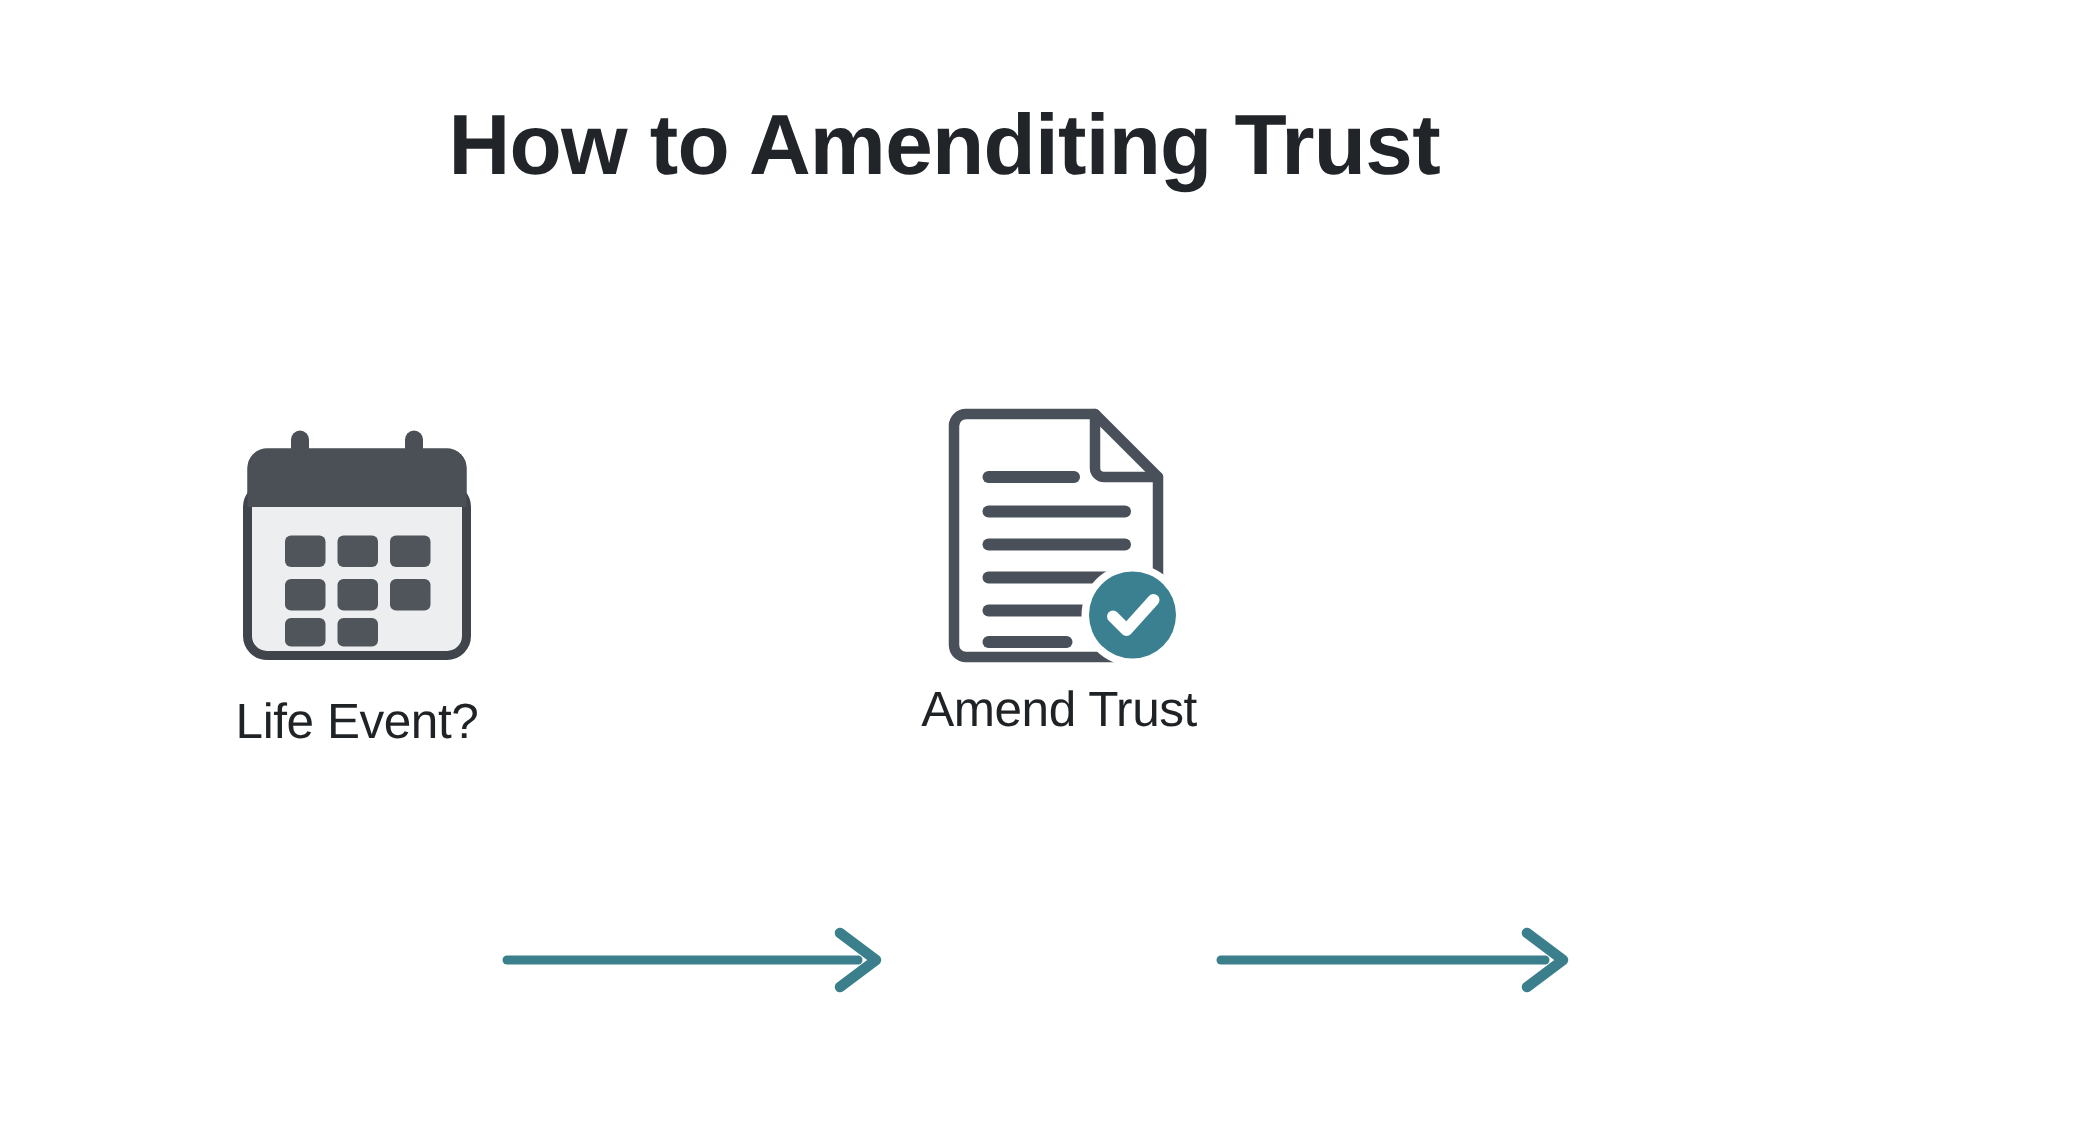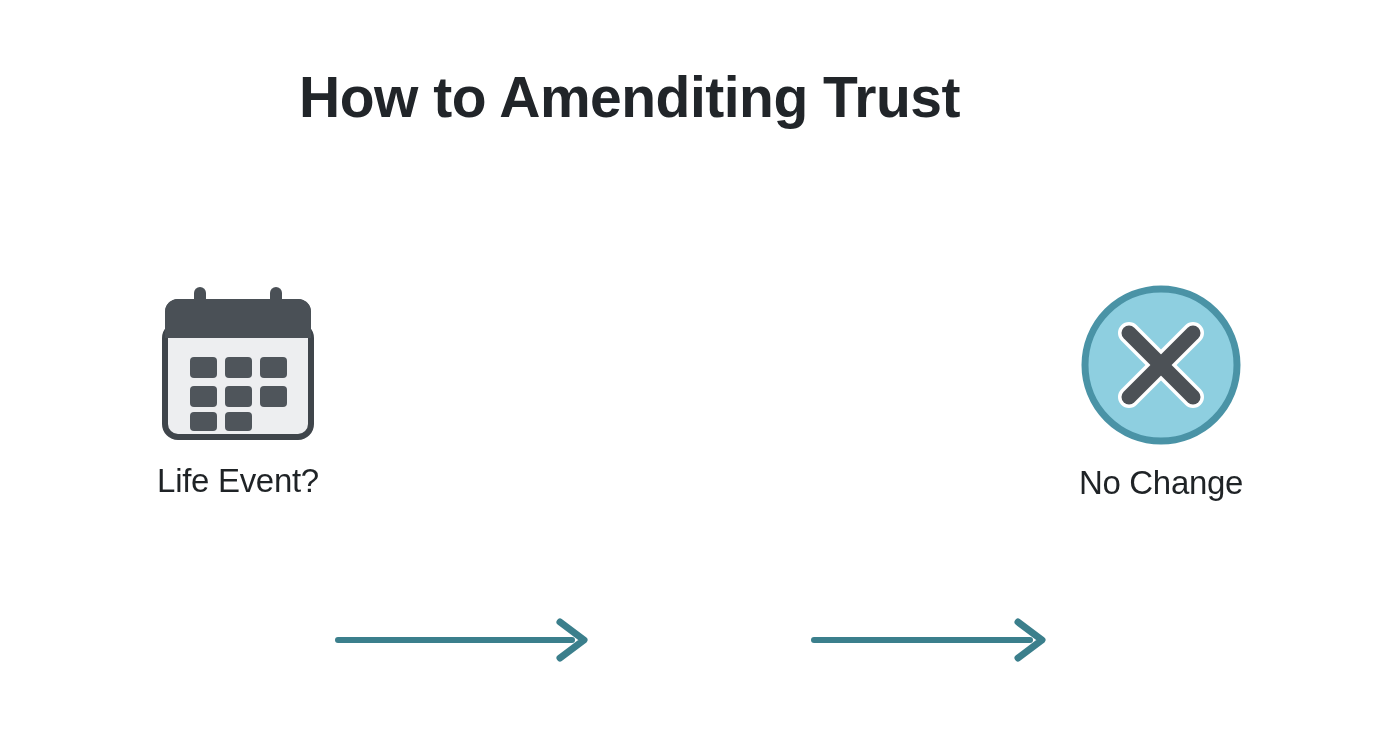--- a/index.html
+++ b/index.html
@@ -115,35 +115,46 @@
       <div class="node-label">Life Event?</div>
     </div>
 
     <div class="arrow" id="arrow-1">
       <svg width="268" height="60" viewBox="0 0 268 60">
         <line x1="6" y1="30" x2="240" y2="30" stroke="#3b7f8c" stroke-width="6" stroke-linecap="round"></line>
         <polyline points="228,12 252,30 228,48" fill="none" stroke="#3b7f8c" stroke-width="7" stroke-linecap="round" stroke-linejoin="round"></polyline>
       </svg>
     </div>
 
+    <div class="node" id="node-2">
+      <div class="node-art">
+        <svg width="190" height="186" viewBox="0 0 190 186">
+
+          <path d="M33 14 L119 14 L161 56 L161 168 A8 8 0 0 1 153 176 L33 176
+                   A8 8 0 0 1 25 168 L25 22 A8 8 0 0 1 33 14 Z" fill="#ffffff" stroke="#4a505a" stroke-width="7" stroke-linejoin="round"></path>
+
+          <path d="M119 14 L119 50 A6 6 0 0 0 125 56 L161 56" fill="none" stroke="#4a505a" stroke-width="7" stroke-linejoin="round" stroke-linecap="round"></path>
+
+          <line x1="48" y1="56" x2="105" y2="56" stroke="#4a505a" stroke-width="8" stroke-linecap="round"></line>
+          <line x1="48" y1="79" x2="139" y2="79" stroke="#4a505a" stroke-width="8" stroke-linecap="round"></line>
+          <line x1="48" y1="101" x2="139" y2="101" stroke="#4a505a" stroke-width="8" stroke-linecap="round"></line>
+          <line x1="48" y1="123" x2="139" y2="123" stroke="#4a505a" stroke-width="8" stroke-linecap="round"></line>
+          <line x1="48" y1="145" x2="128" y2="145" stroke="#4a505a" stroke-width="8" stroke-linecap="round"></line>
+          <line x1="48" y1="166" x2="100" y2="166" stroke="#4a505a" stroke-width="8" stroke-linecap="round"></line>
+
+          <circle cx="144" cy="148" r="34" fill="#ffffff"></circle>
+          <circle cx="144" cy="148" r="29" fill="#3a8090"></circle>
+          <polyline points="131,149 140,158 158,138" fill="none" stroke="#ffffff" stroke-width="8" stroke-linecap="round" stroke-linejoin="round"></polyline>
+        </svg>
+      </div>
+      <div class="node-label">Amend Trust</div>
+    </div>
 
     <div class="arrow" id="arrow-2">
       <svg width="250" height="60" viewBox="0 0 250 60">
         <line x1="6" y1="30" x2="222" y2="30" stroke="#3b7f8c" stroke-width="6" stroke-linecap="round"></line>
         <polyline points="210,12 234,30 210,48" fill="none" stroke="#3b7f8c" stroke-width="7" stroke-linecap="round" stroke-linejoin="round"></polyline>
       </svg>
     </div>
 
-    <div class="node" id="node-3">
-      <div class="node-art">
-        <svg width="164" height="164" viewBox="0 0 164 164">
-          <circle cx="82" cy="82" r="76" fill="#8ecfe0" stroke="#4a93a6" stroke-width="7"></circle>
-          <line x1="50" y1="50" x2="114" y2="114" stroke="#ffffff" stroke-width="22" stroke-linecap="round"></line>
-          <line x1="114" y1="50" x2="50" y2="114" stroke="#ffffff" stroke-width="22" stroke-linecap="round"></line>
-          <line x1="50" y1="50" x2="114" y2="114" stroke="#4c5156" stroke-width="15" stroke-linecap="round"></line>
-          <line x1="114" y1="50" x2="50" y2="114" stroke="#4c5156" stroke-width="15" stroke-linecap="round"></line>
-        </svg>
-      </div>
-      <div class="node-label">No Change</div>
-    </div>
 
   </div>
 </div>
 
 </body></html>

